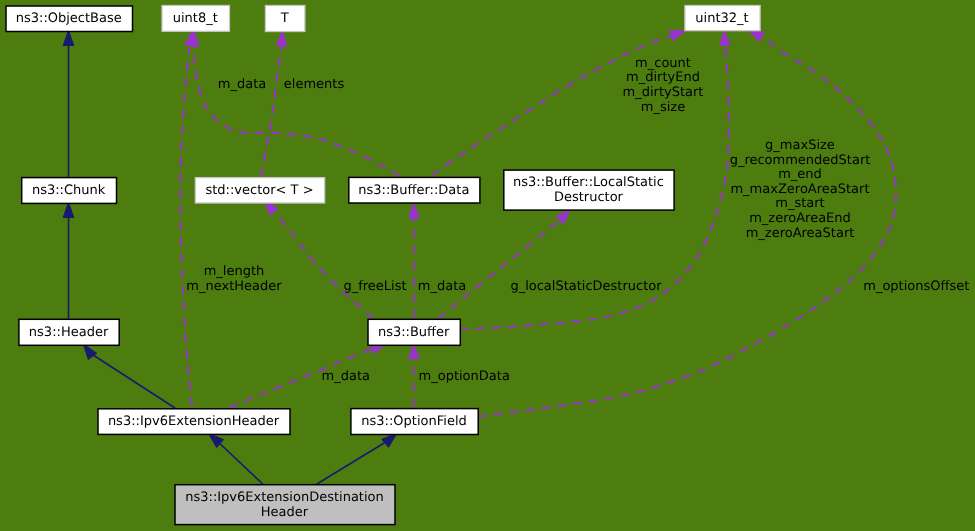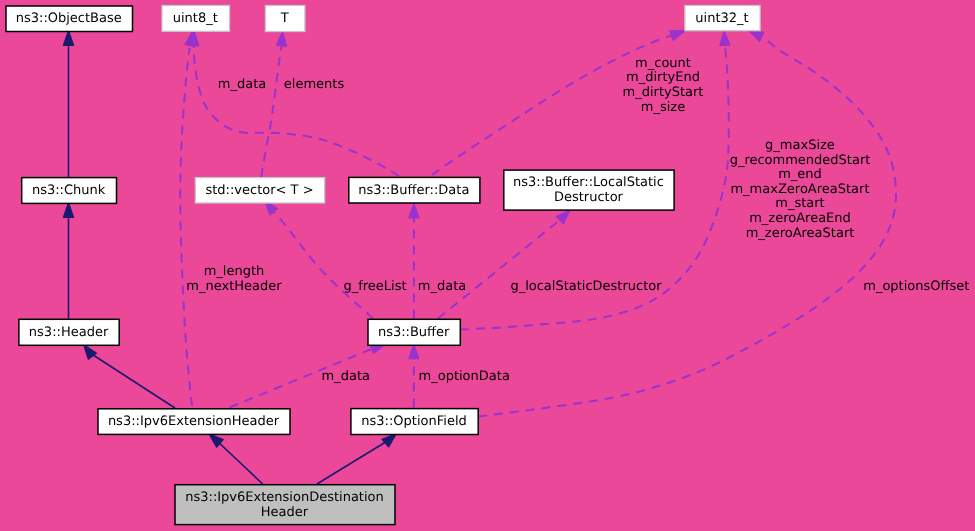--- a/index.html
+++ b/index.html
@@ -1,19 +1,19 @@
 <!DOCTYPE html>
 <html><head>
 <meta charset="utf-8">
 <title>Collaboration diagram</title>
 <style>
   html,body{margin:0;padding:0;background:#ffffff;-webkit-font-smoothing:antialiased;}
   *{text-rendering:geometricPrecision;}
   body{width:975px;height:531px;overflow:hidden;font-family:"DejaVu Sans",sans-serif;}
-  #diagram{position:relative;width:975px;height:531px;background:#ec4899;}
+  #diagram{position:relative;width:975px;height:531px;background:#4d7c0f;}
   svg{display:block;}
   text{font-family:"DejaVu Sans",sans-serif;font-size:13.0px;fill:#000000;}
 </style>
 </head>
 <body>
 
 <div id="diagram">
   <svg id="svgroot" width="975" height="531" viewBox="0 0 975 531">
       <g>
         <g>

